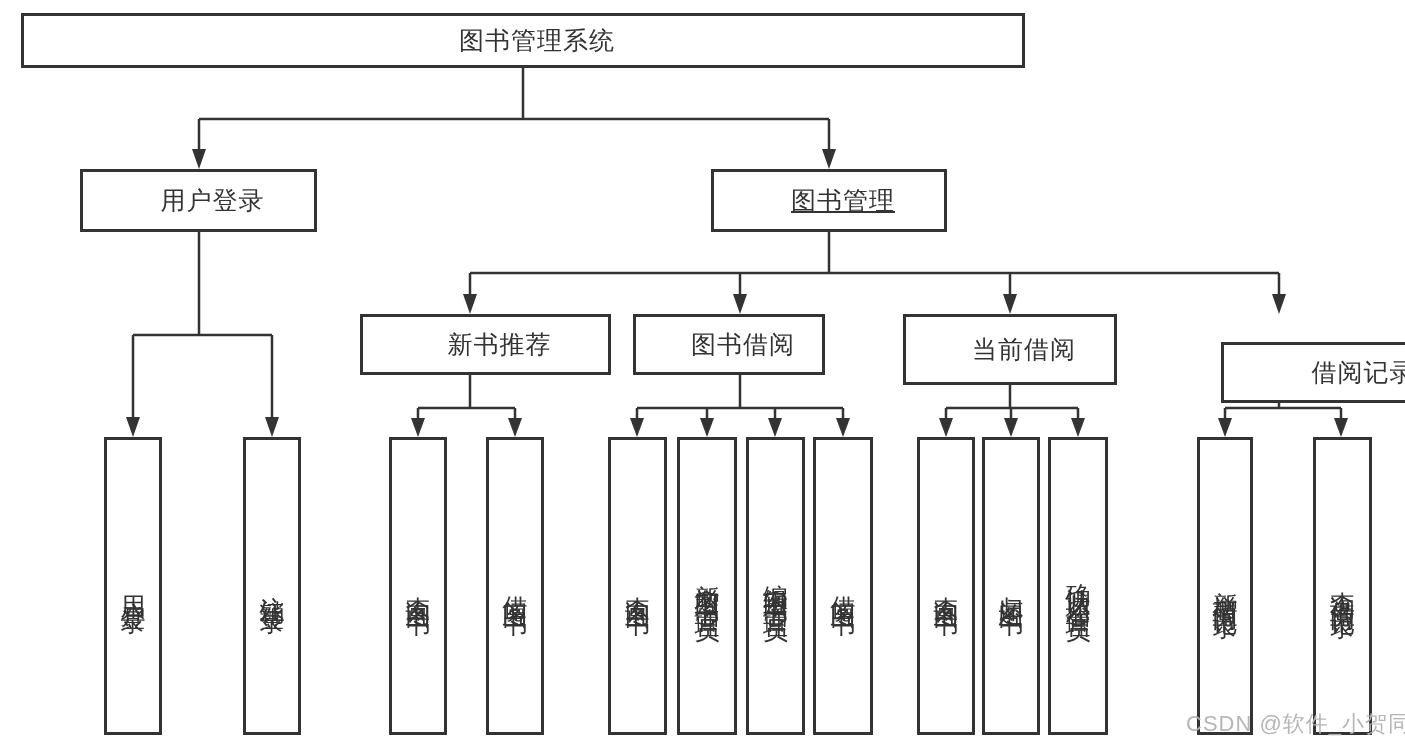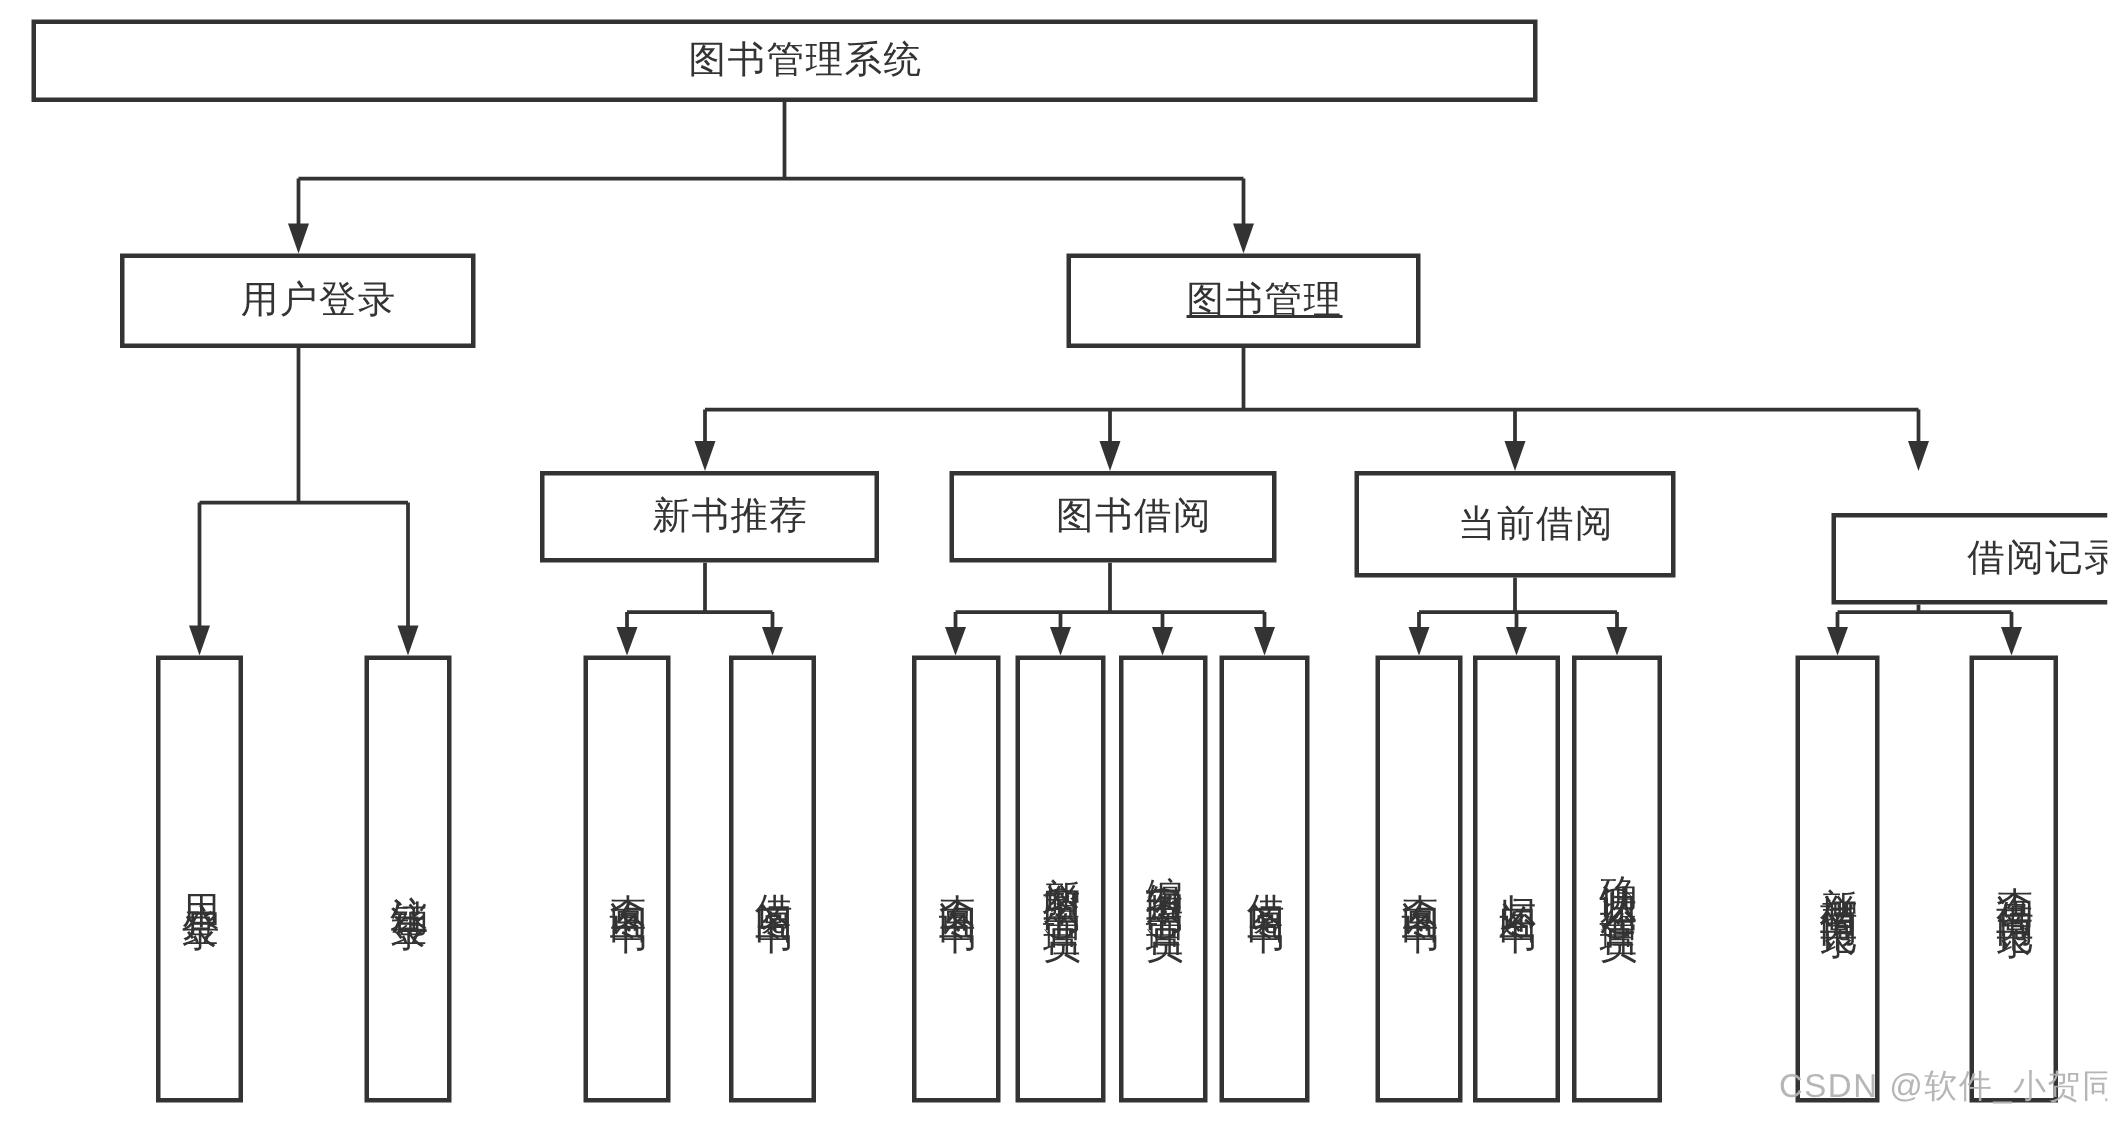--- a/index.html
+++ b/index.html
@@ -93,22 +93,22 @@
       <polygon points="1218,418 1232,418 1225,437"></polygon>
       <polygon points="1334,418 1348,418 1341,437"></polygon>
     </g>
   </svg>
 
   <div class="box hbox" style="left:21px; top:13px; width:1004px; height:55px;">图书管理系统</div>
 
   <div class="box hbox" style="left:80px; top:169px; width:237px; height:63px;">用户登录</div>
   <div class="box hbox" style="left:711px; top:169px; width:236px; height:63px;text-decoration:underline;">图书管理</div>
 
-  <div class="box hbox" style="left:360px; top:314px; width:226px; height:61px;">新书推荐</div>
-  <div class="box hbox" style="left:633px; top:314px; width:218px; height:61px;">图书借阅</div>
+  <div class="box hbox" style="left:360px; top:314px; width:251px; height:61px;">新书推荐</div>
+  <div class="box hbox" style="left:633px; top:314px; width:192px; height:61px;">图书借阅</div>
   <div class="box hbox" style="left:903px; top:314px; width:214px; height:71px;">当前借阅</div>
   <div class="box hbox" style="left:1221px; top:314px; width:257px; height:61px;margin-top:28px;">借阅记录</div>
 
   <div class="box vbox" style="left:104px; width:58px;">用户登录</div>
   <div class="box vbox" style="left:243px; width:58px;">注销登录</div>
 
   <div class="box vbox" style="left:389px; width:58px;">查询图书</div>
   <div class="box vbox" style="left:486px; width:58px;">借阅图书</div>
 
   <div class="box vbox" style="left:608px; width:59px;">查询图书</div>

